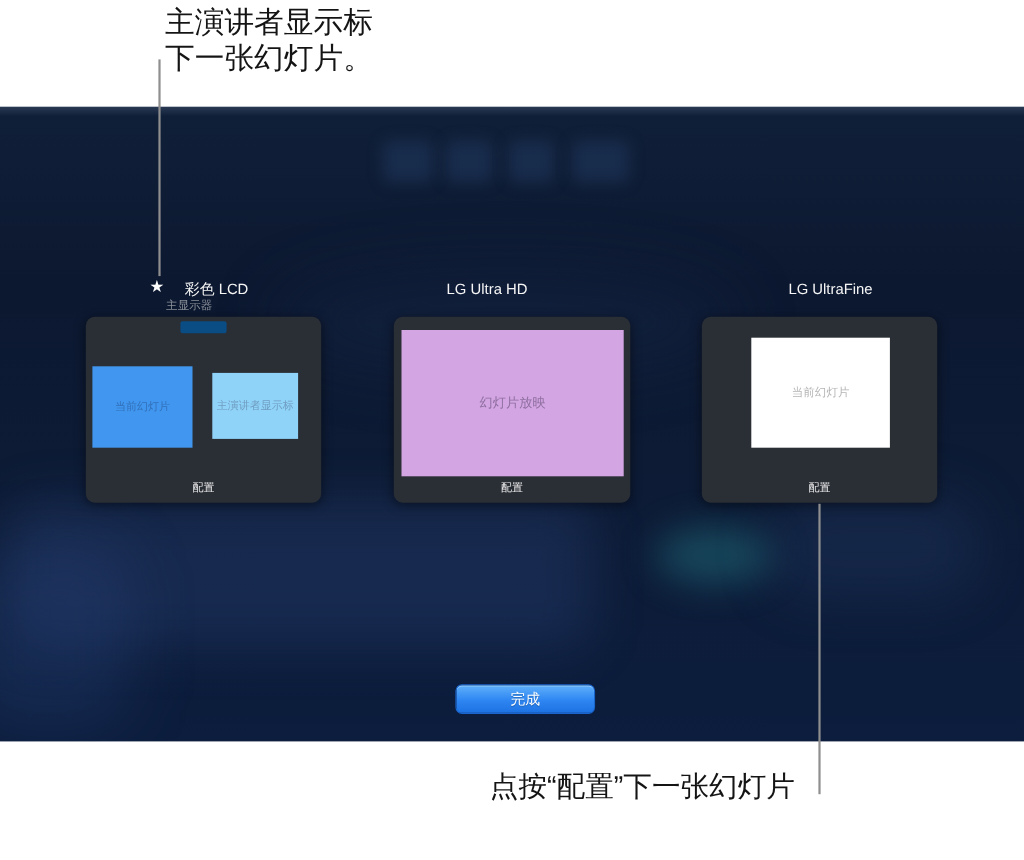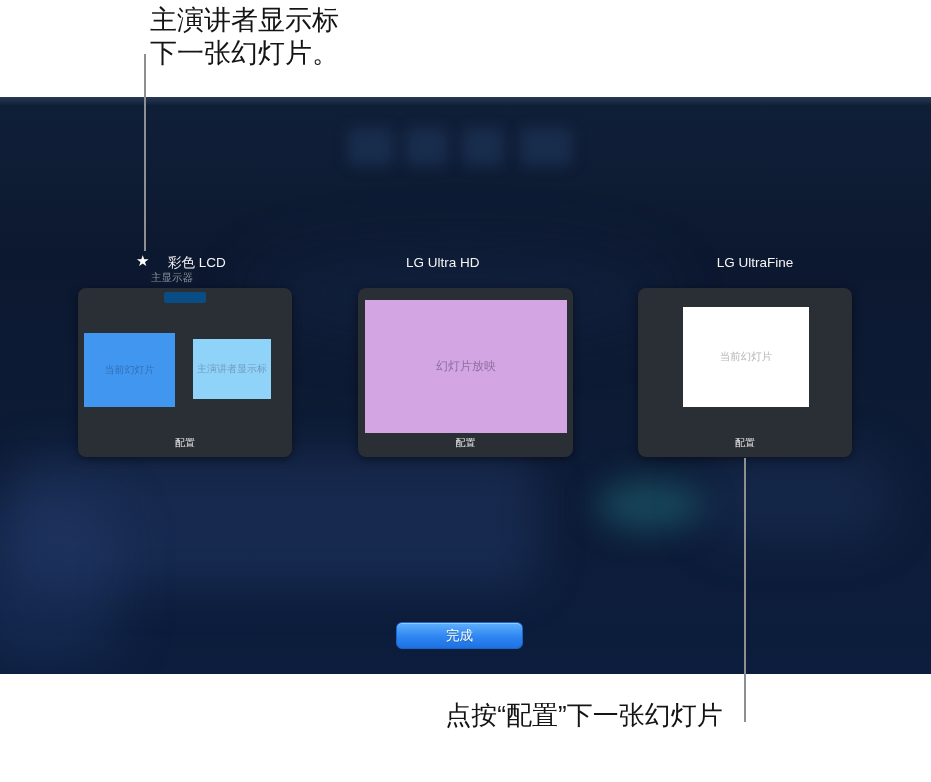--- a/index.html
+++ b/index.html
@@ -50,21 +50,21 @@
   .region { position:absolute; display:flex; align-items:center; justify-content:center; }
   .minibar { position:absolute; left:86px; top:4px; width:42px; height:11px; background:#0a4c84; border-radius:2px; }
   .current-slide { left:6px; top:45px; width:91px; height:74px; background:#4197ef; color:#3170ba; font-size:10px; }
   .next-slide { left:115px; top:51px; width:78px; height:60px; background:#90d3f9; color:#6f9dc0; font-size:10px; }
   .slideshow-region { left:7px; top:12px; width:202px; height:133px; background:#d3a5e3; color:#8f6fa0; font-size:12px; }
   .notes-region { left:45px; top:19px; width:126px; height:100px; background:#ffffff; color:#b5b5b5; font-size:10.5px; }
   .configure { position:absolute; left:0; top:148px; width:100%; text-align:center; font-size:10px; color:#ececec; cursor:pointer; }
 
   
   .done-button {
-    position:absolute; left:396px; top:525px; width:127px; height:27px;
+    position:absolute; left:414px; top:525px; width:127px; height:27px;
     border:1px solid #1a65cc; border-radius:6px;
     background:linear-gradient(180deg,#5fb0fa 0%, #2e86f2 55%, #1d72e2 100%);
     box-shadow:inset 0 1px 0 rgba(255,255,255,0.35);
     color:#ffffff; font-size:13.5px; display:flex; align-items:center; justify-content:center;
     text-shadow:0 1px 1px rgba(0,0,0,0.25); cursor:pointer;
     font-family:"Liberation Sans","DejaVu Sans",sans-serif;
   }
 </style>
 </head>
 <body>

